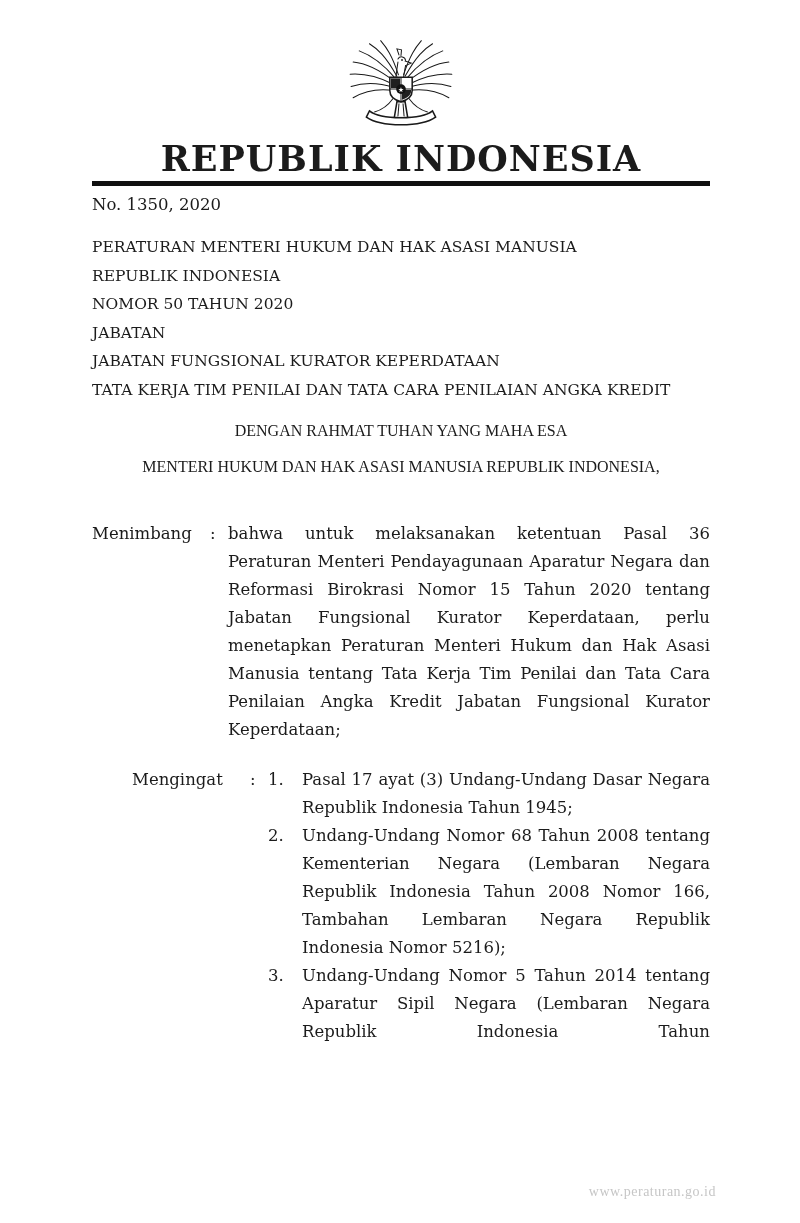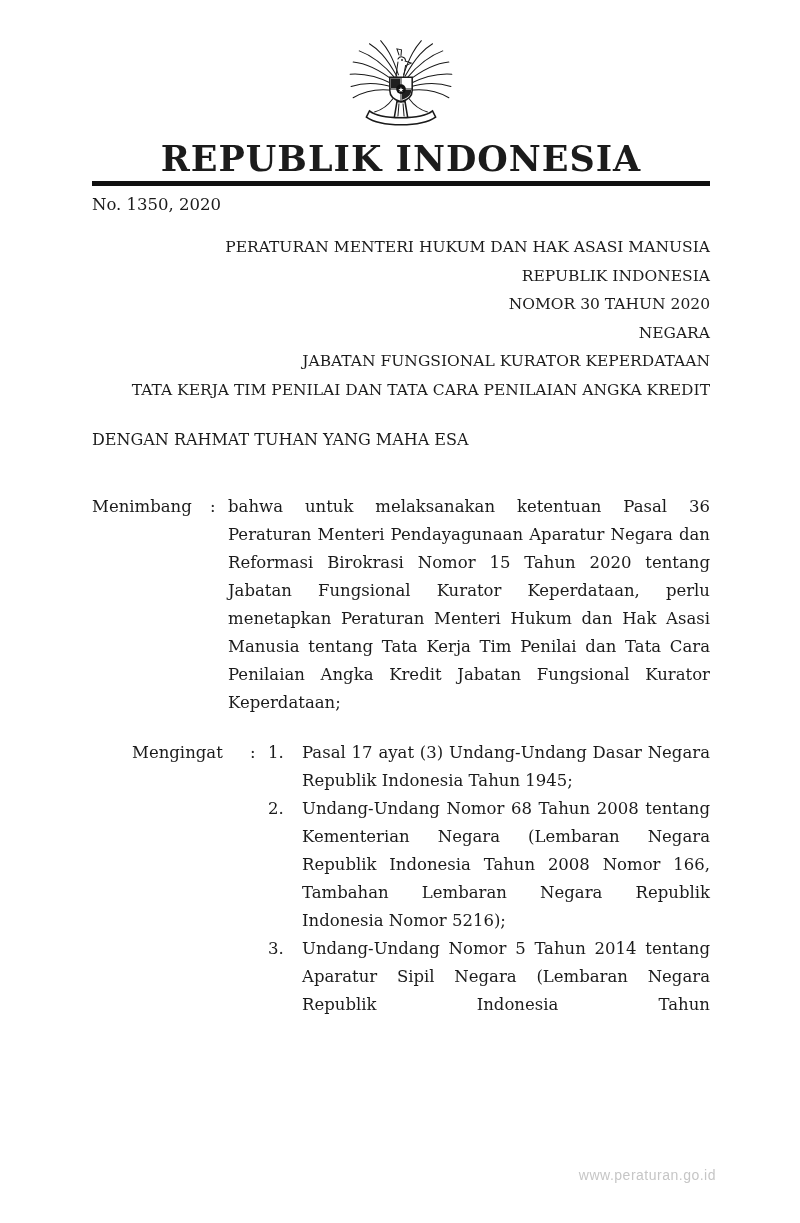--- a/index.html
+++ b/index.html
@@ -45,30 +45,32 @@
     margin-top: 5px;
     font-size: 16.5px;
     line-height: 28px;
     flex-direction: column;
   }
   .issue-no { width: 221px; flex: none; }
   .subject  { flex: 1; text-align: justify; }
 
   .title-section {
     margin-top: 14px;
-    text-align: right;
+    text-align: left;
     font-size: 15.5px;
     line-height: 28.5px;
   }
   .title-line { white-space: nowrap; }
 
   .invocation, .authority {
-    margin-top: 26px;
+    margin-top: 18px;
+    text-align: center;
     font-size: 16px;
     white-space: nowrap;
+    font-family: Liberation Serif, serif;
   }
 
   .clause {
     display: flex;
     font-size: 16.5px;
     line-height: 28px;
   }
   .clause.consider { margin-top: 44px; justify-content: space-between; }
   .clause.legal    { margin-top: 22px; margin-left: 40px; }
   .clause-label { width: 118px; flex: none; }
@@ -77,22 +79,22 @@
 
   .legal-items { flex: 1; }
   .legal-item { display: flex; }
   .item-number { width: 34px; flex: none; }
   .item-text { flex: 1; text-align: justify; }
   .item-text.justify-last { text-align-last: justify; }
 
   .watermark {
     position: absolute;
     right: 84px;
-    bottom: 40px;
-    font-family: Liberation Sans, sans-serif;
+    bottom: 23px;
+    font-family: Liberation Serif, serif;
     font-size: 14px;
     color: #c6c6c6;
     letter-spacing: 0.5px;
   }
   .stroke-thin { fill: none; stroke: #1a1a1a; stroke-width: 2; stroke-linecap: round; }
   .filled { fill: #ffffff; stroke: #1a1a1a; stroke-width: 3; }
   .dark { fill: #1f1f1f; stroke: none; }
 </style>
 </head>
 <body>
@@ -155,28 +157,29 @@
 
     <div class="rule"></div>
 
     <div class="gazette-header">
       <div class="issue-no">No. 1350, 2020</div>
     </div>
 
     <div class="title-section">
       <div class="title-line">PERATURAN MENTERI HUKUM DAN HAK ASASI MANUSIA</div>
       <div class="title-line">REPUBLIK INDONESIA</div>
-      <div class="title-line">NOMOR 30 TAHUN 2020</div>
-      <div class="title-line">NEGARA</div>
+      <div class="title-line">NOMOR 50 TAHUN 2020</div>
+      <div class="title-line">JABATAN</div>
       <div class="title-line">JABATAN FUNGSIONAL KURATOR KEPERDATAAN</div>
       <div class="title-line">TATA KERJA TIM PENILAI DAN TATA CARA PENILAIAN ANGKA KREDIT</div>
     </div>
 
     <div class="invocation">DENGAN RAHMAT TUHAN YANG MAHA ESA</div>
 
+    <div class="authority">MENTERI HUKUM DAN HAK ASASI MANUSIA REPUBLIK INDONESIA,</div>
 
     <div class="clause consider">
       <div class="clause-label">Menimbang</div>
       <div class="clause-colon">:</div>
       <div class="clause-body">bahwa untuk melaksanakan ketentuan Pasal 36 Peraturan Menteri Pendayagunaan Aparatur Negara dan Reformasi Birokrasi Nomor 15 Tahun 2020 tentang Jabatan Fungsional Kurator Keperdataan, perlu menetapkan Peraturan Menteri Hukum dan Hak Asasi Manusia tentang Tata Kerja Tim Penilai dan Tata Cara Penilaian Angka Kredit Jabatan Fungsional Kurator Keperdataan;</div>
     </div>
 
     <div class="clause legal">
       <div class="clause-label">Mengingat</div>
       <div class="clause-colon">:</div>

